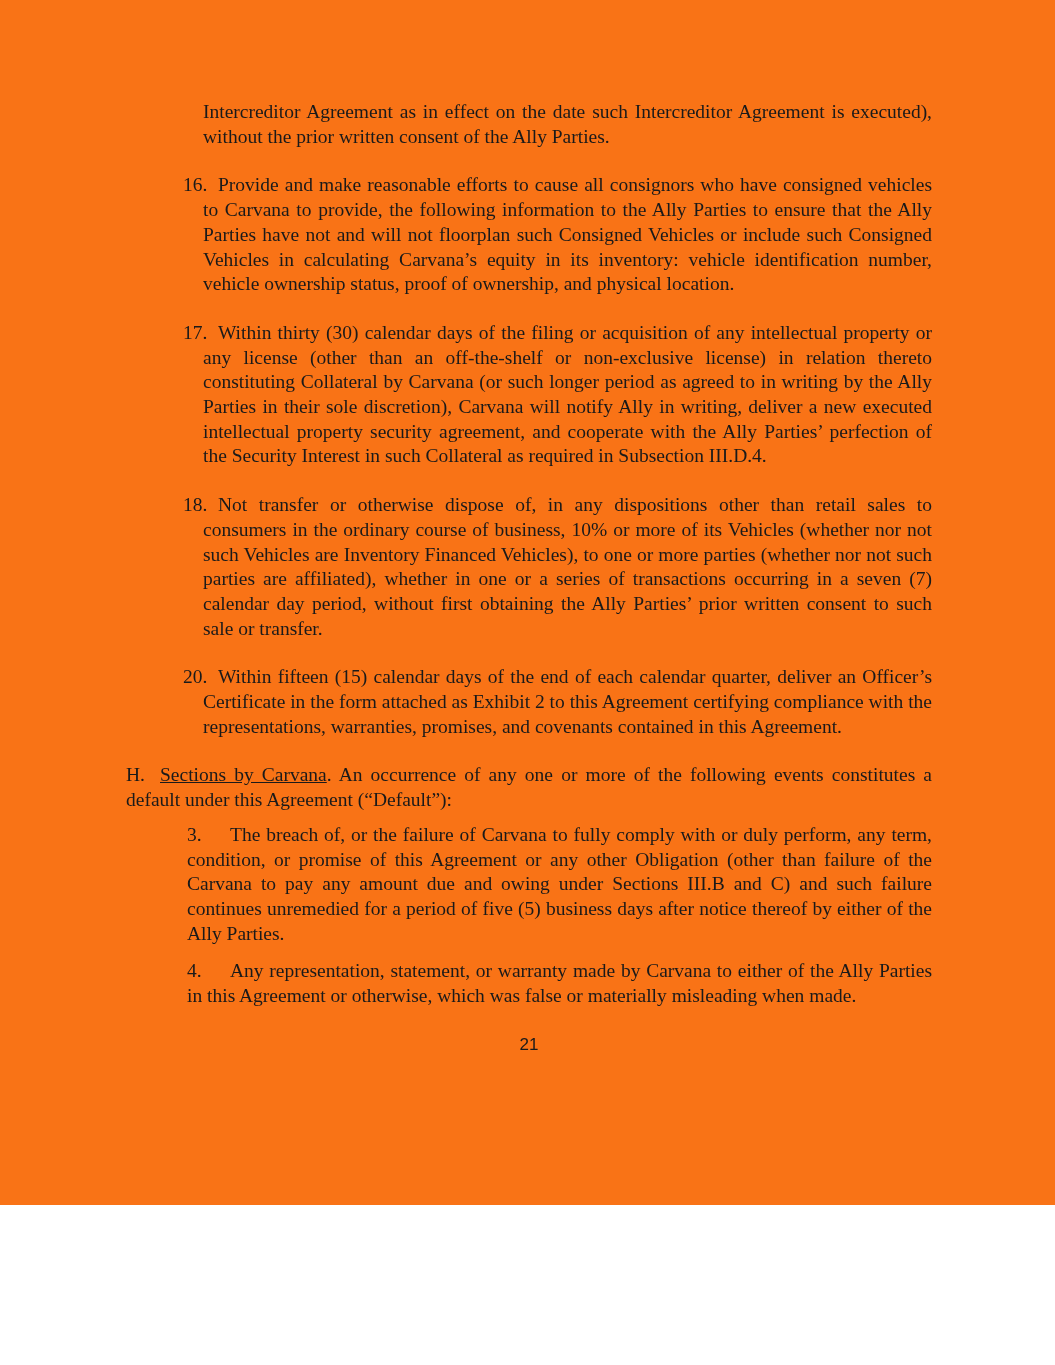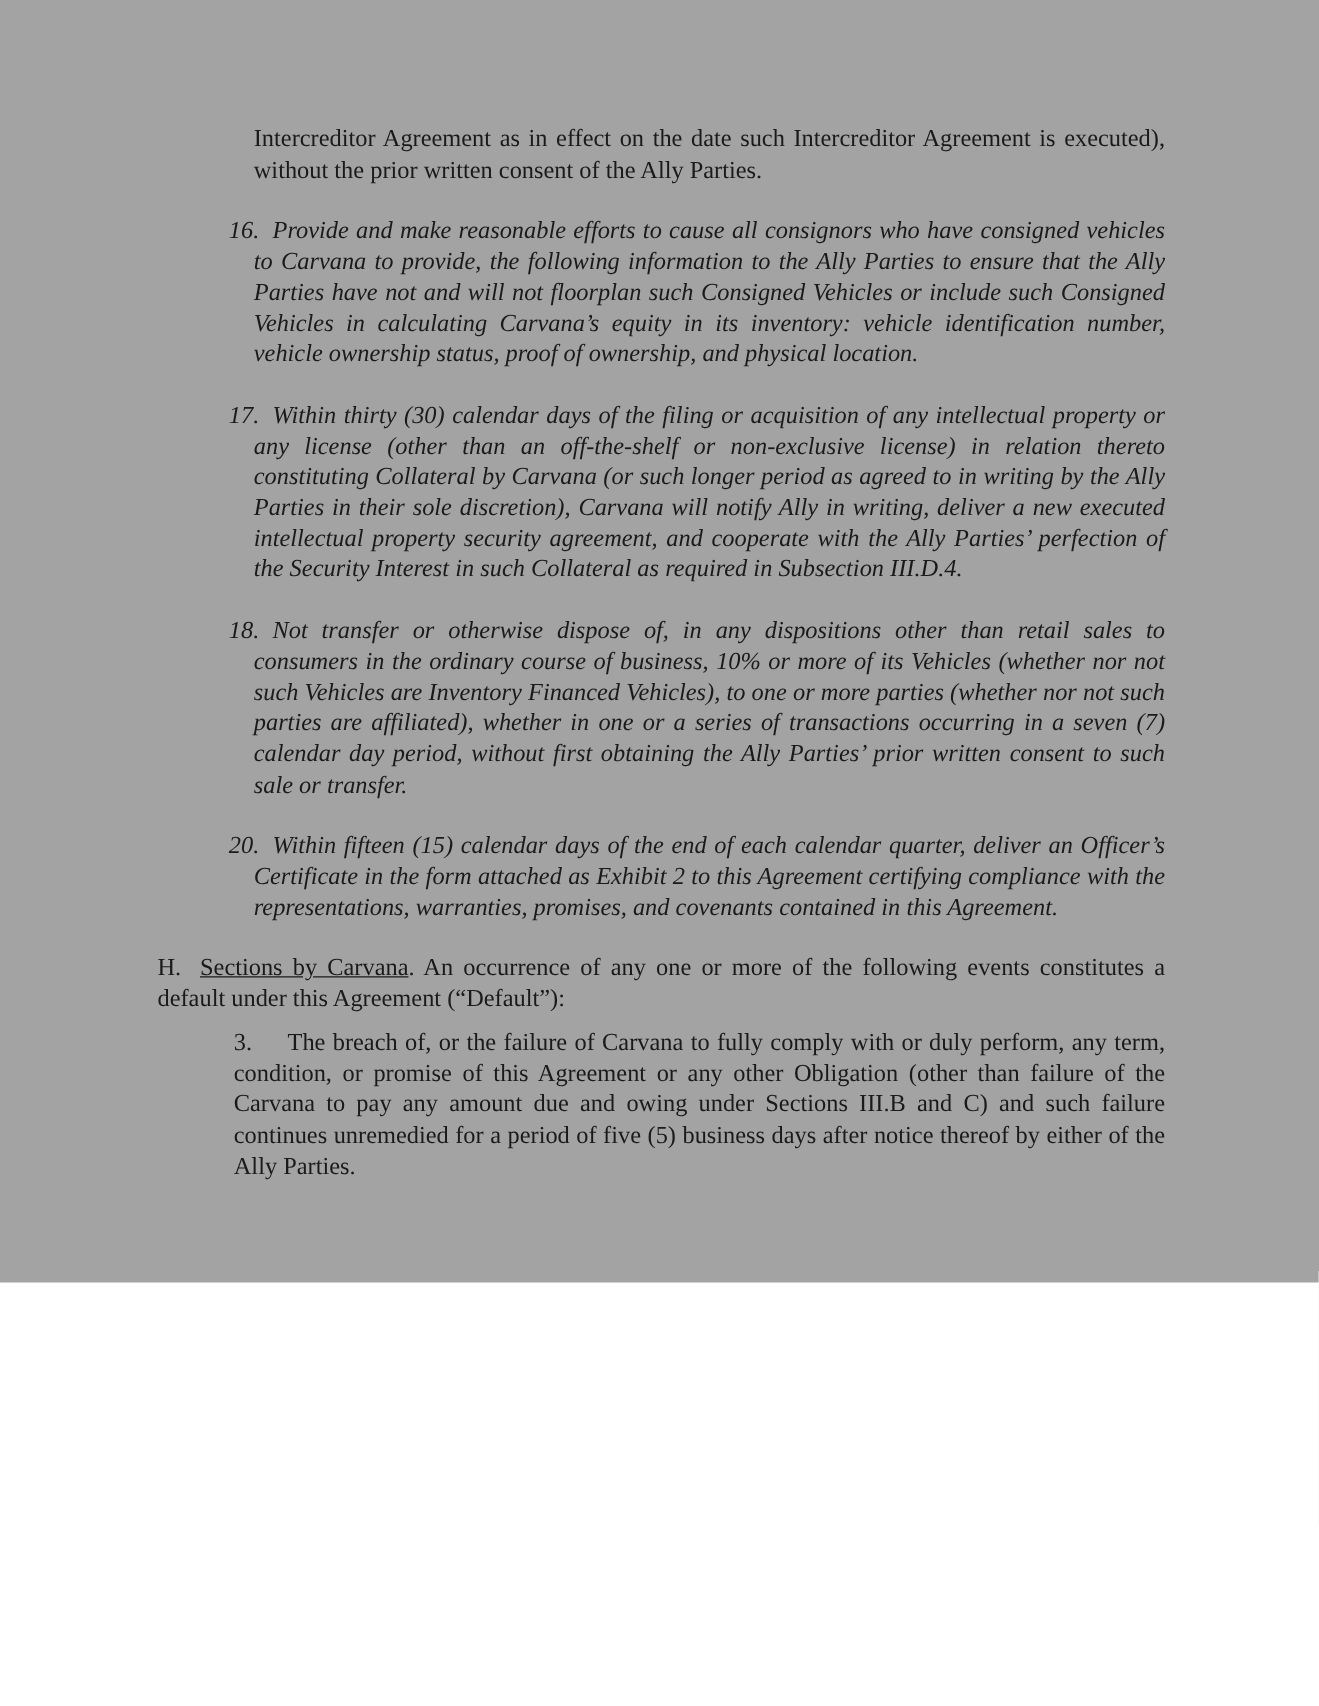--- a/index.html
+++ b/index.html
@@ -10,40 +10,39 @@
   body {
     width: 1055px;
     height: 1365px;
     font-family: "Liberation Serif", serif;
     color: #1a1a1a;
     overflow: hidden;
   }
   .page {
     position: relative;
     width: 1055px;
-    height: 1026px;
+    height: 1205px;
     box-sizing: border-box;
     padding: 100px 123px 0 126px;
-    background: #a3a3a3;
+    background: #f97316;
   }
   .content {
     width: 806px;
     font-size: 19.5px;
     line-height: 24.7px;
     text-align: justify;
   }
   
   .intro-para {
     margin: 0 0 24px 77px;
   }
   
   .num-item {
     margin: 0 0 24px 77px;
     text-indent: -20px;
-    font-style: italic;
   }
   .num-item .num {
     display: inline-block;
     width: 35px;
     text-indent: 0;
   }
   
   .section-para {
     margin: 0 0 10px 0;
   }
@@ -86,15 +85,17 @@
     <p class="num-item"><span class="num">18.</span><span>Not transfer or otherwise dispose of, in any dispositions other than retail sales to consumers in the ordinary course of business, 10% or more of its Vehicles (whether nor not such Vehicles are Inventory Financed Vehicles), to one or more parties (whether nor not such parties are affiliated), whether in one or a series of transactions occurring in a seven (7) calendar day period, without first obtaining the Ally Parties’ prior written consent to such sale or transfer.</span></p>
 
     <p class="num-item"><span class="num">20.</span><span>Within fifteen (15) calendar days of the end of each calendar quarter, deliver an Officer’s Certificate in the form attached as Exhibit 2 to this Agreement certifying compliance with the representations, warranties, promises, and covenants contained in this Agreement.</span></p>
 
     <p class="section-para"><span class="sec-label">H.</span><span class="sec-heading">Sections by Carvana</span><span>. An occurrence of any one or more of the following events constitutes a default under this Agreement (“Default”):</span></p>
 
 
 
     <p class="sub-item"><span class="num">3.</span><span>The breach of, or the failure of Carvana to fully comply with or duly perform, any term, condition, or promise of this Agreement or any other Obligation (other than failure of the Carvana to pay any amount due and owing under Sections III.B and C) and such failure continues unremedied for a period of five (5) business days after notice thereof by either of the Ally Parties.</span></p>
 
+    <p class="sub-item"><span class="num">4.</span><span>Any representation, statement, or warranty made by Carvana to either of the Ally Parties in this Agreement or otherwise, which was false or materially misleading when made.</span></p>
 
+    <div class="footer">21</div>
   </div>
 </div>
 
 </body></html>

